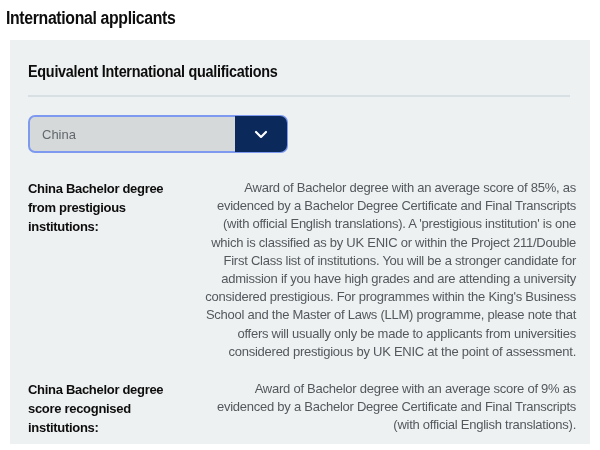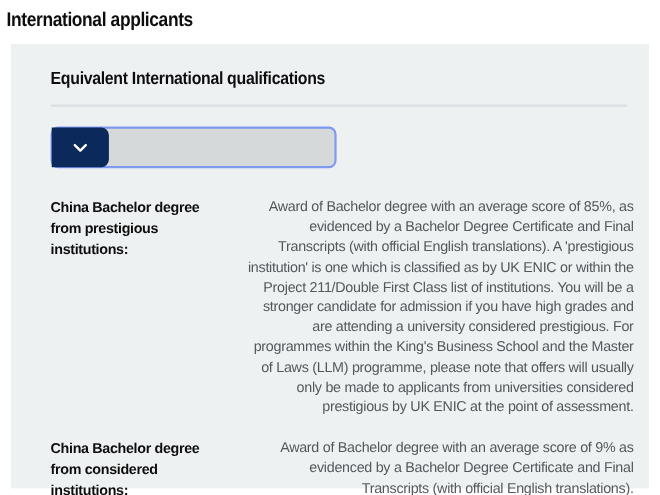--- a/index.html
+++ b/index.html
@@ -24,21 +24,21 @@
     margin:7px 0 0 6px;
     font-size:18px;line-height:22px;
     font-weight:700;color:var(--label-text);
     letter-spacing:-0.4px;
     transform:scaleX(0.88);transform-origin:left center;
     white-space:nowrap;
   }
   .panel{
     margin:11px 10px 0 10px;
     background:var(--panel-bg);
-    padding:22px 14px 10px 36px;
+    padding:22px 14px 10px 18px;
     height:404px;
   }
   .panel-heading{
     margin:0 0 13px 0;
     font-size:16px;line-height:20px;
     font-weight:700;color:var(--label-text);
     letter-spacing:-0.3px;
     transform:scaleX(0.9);transform-origin:left center;
     white-space:nowrap;
   }
@@ -93,32 +93,33 @@
 
 <h1 class="page-title">International applicants</h1>
 
 <section class="panel">
 
   <h2 class="panel-heading">Equivalent International qualifications</h2>
 
   <hr class="divider">
 
   <div class="combobox" role="combobox" aria-expanded="false">
+    <div class="combobox-value">China</div>
     <button class="combobox-button" type="button">
       <span style="display:flex;">
         <svg width="20" height="20" viewBox="0 0 24 24" fill="none">
           <path d="M6 9.5 L12 15.5 L18 9.5" stroke="#ffffff" stroke-width="2.6" stroke-linecap="round" stroke-linejoin="round"></path>
         </svg>
       </span>
     </button>
   </div>
 
   <dl class="defs">
 
     <dt class="def-term">China Bachelor degree from prestigious institutions:</dt>
     <dd class="def-desc">Award of Bachelor degree with an average score of 85%, as evidenced by a Bachelor Degree Certificate and Final Transcripts (with official English translations). A 'prestigious institution' is one which is classified as by UK ENIC or within the Project 211/Double First Class list of institutions. You will be a stronger candidate for admission if you have high grades and are attending a university considered prestigious. For programmes within the King's Business School and the Master of Laws (LLM) programme, please note that offers will usually only be made to applicants from universities considered prestigious by UK ENIC at the point of assessment.</dd>
 
-    <dt class="def-term">China Bachelor degree from considered institutions:</dt>
+    <dt class="def-term">China Bachelor degree score recognised institutions:</dt>
     <dd class="def-desc">Award of Bachelor degree with an average score of 9% as evidenced by a Bachelor Degree Certificate and Final Transcripts (with official English translations).</dd>
 
   </dl>
 
 </section>
 
 </body></html>

